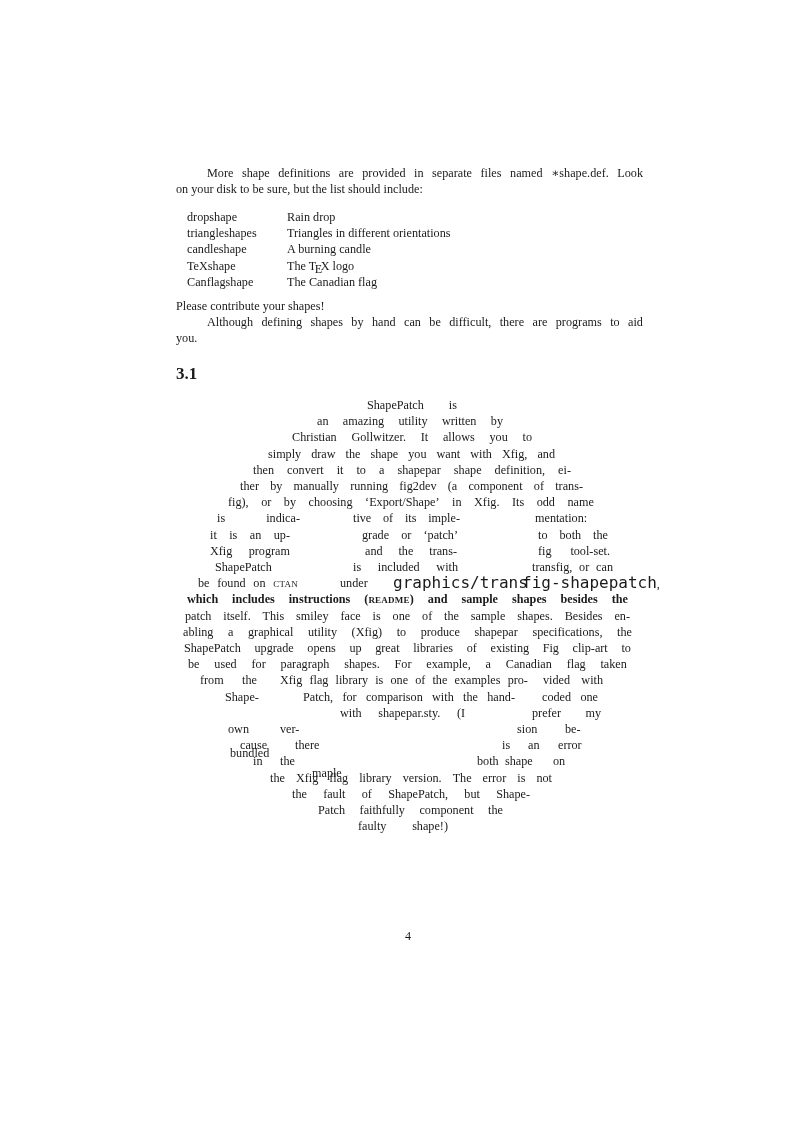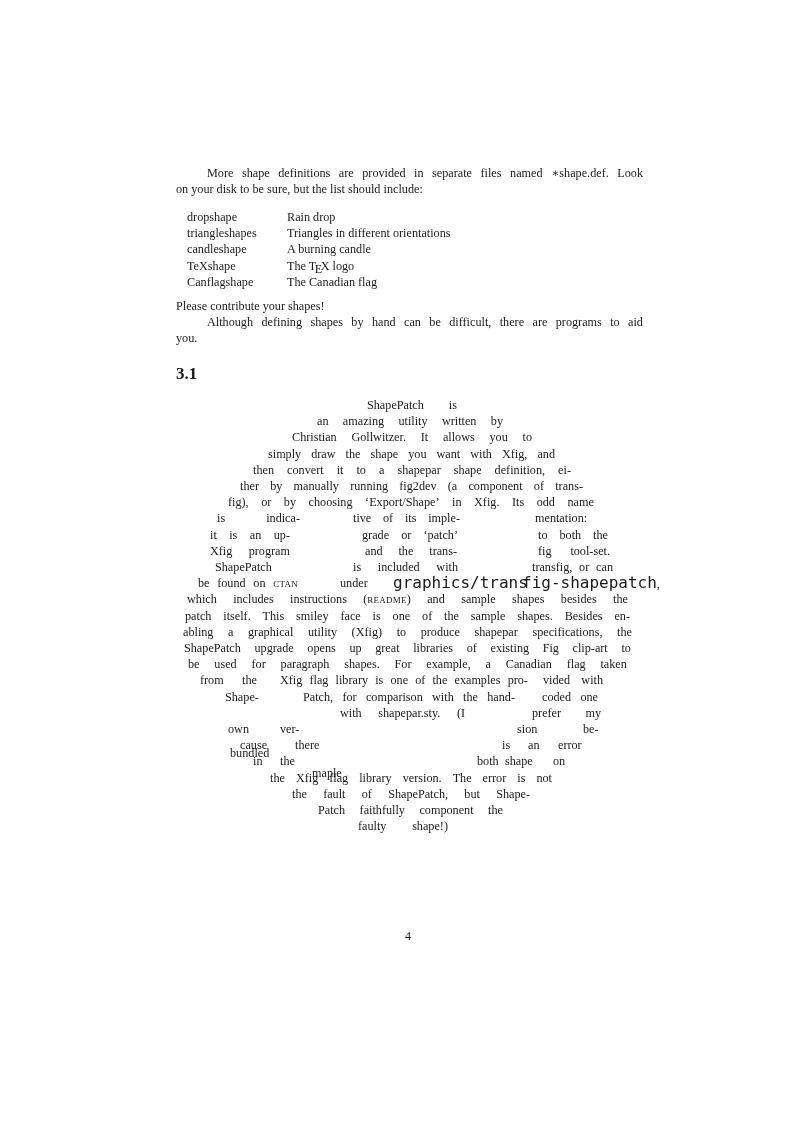--- a/index.html
+++ b/index.html
@@ -113,21 +113,21 @@
           <div class="seg" style="left: 39px;"><span>ShapePatch</span></div>
           <div class="seg j" style="left: 177px; width: 105px;"><span class="word"><span>is</span></span><span class="word"><span>included</span></span><span class="word"><span>with</span></span></div>
           <div class="seg j" style="left: 356px; width: 81px;"><span class="word"><span>transfig,</span></span><span class="word"><span>or</span></span><span class="word"><span>can</span></span></div>
         </div>
         <div class="tline" style="top: 178.2px;">
           <div class="seg j" style="left: 22px; width: 100px;"><span class="word"><span>be</span></span><span class="word"><span>found</span></span><span class="word"><span>on</span></span><span class="word"><span class="p-sc">ctan</span></span></div>
           <div class="seg" style="left: 164px;"><span>under</span></div>
           <div class="seg" style="left: 217px;"><span class="p-mono">graphics/trans</span></div>
           <div class="seg" style="left: 346px;"><span class="p-mono">fig-shapepatch</span><span>,</span></div>
         </div>
-        <div class="tline" style="top: 194.4px;">
+        <div class="tline" style="top: 194.4px; font-weight: bold;">
           <div class="seg j" style="left: 11px; width: 441px;"><span class="word"><span>which</span></span><span class="word"><span>includes</span></span><span class="word"><span>instructions</span></span><span class="word"><span>(</span><span class="p-sc">readme</span><span>)</span></span><span class="word"><span>and</span></span><span class="word"><span>sample</span></span><span class="word"><span>shapes</span></span><span class="word"><span>besides</span></span><span class="word"><span>the</span></span></div>
         </div>
         <div class="tline" style="top: 210.6px;">
           <div class="seg j" style="left: 9px; width: 445px;"><span class="word"><span>patch</span></span><span class="word"><span>itself.</span></span><span class="word"><span>This</span></span><span class="word"><span>smiley</span></span><span class="word"><span>face</span></span><span class="word"><span>is</span></span><span class="word"><span>one</span></span><span class="word"><span>of</span></span><span class="word"><span>the</span></span><span class="word"><span>sample</span></span><span class="word"><span>shapes.</span></span><span class="word"><span>Besides</span></span><span class="word"><span>en-</span></span></div>
         </div>
         <div class="tline" style="top: 226.8px;">
           <div class="seg j" style="left: 7px; width: 449px;"><span class="word"><span>abling</span></span><span class="word"><span>a</span></span><span class="word"><span>graphical</span></span><span class="word"><span>utility</span></span><span class="word"><span>(Xfig)</span></span><span class="word"><span>to</span></span><span class="word"><span>produce</span></span><span class="word"><span>shapepar</span></span><span class="word"><span>specifications,</span></span><span class="word"><span>the</span></span></div>
         </div>
         <div class="tline" style="top: 243px;">
           <div class="seg j" style="left: 8px; width: 447px;"><span class="word"><span>ShapePatch</span></span><span class="word"><span>upgrade</span></span><span class="word"><span>opens</span></span><span class="word"><span>up</span></span><span class="word"><span>great</span></span><span class="word"><span>libraries</span></span><span class="word"><span>of</span></span><span class="word"><span>existing</span></span><span class="word"><span>Fig</span></span><span class="word"><span>clip-art</span></span><span class="word"><span>to</span></span></div>
@@ -148,21 +148,21 @@
         </div>
         <div class="tline" style="top: 307.8px;">
           <div class="seg" style="left: 54px; margin-top: 40px;"><span>bundled</span></div>
           <div class="seg j" style="left: 164px; width: 125px;"><span class="word"><span>with</span></span><span class="word"><span>shapepar.sty.</span></span><span class="word"><span>(I</span></span></div>
           <div class="seg j" style="left: 356px; width: 69px;"><span class="word"><span>prefer</span></span><span class="word"><span>my</span></span></div>
         </div>
         <div class="tline" style="top: 324px;">
           <div class="seg" style="left: 52px;"><span>own</span></div>
           <div class="seg" style="left: 104px;"><span>ver-</span></div>
           <div class="seg" style="left: 341px;"><span>sion</span></div>
-          <div class="seg" style="left: 407px;"><span>be-</span></div>
+          <div class="seg" style="left: 389px;"><span>be-</span></div>
         </div>
         <div class="tline" style="top: 340.2px;">
           <div class="seg" style="left: 64px;"><span>cause</span></div>
           <div class="seg" style="left: 119px;"><span>there</span></div>
           <div class="seg" style="left: 326px;"><span>is</span></div>
           <div class="seg" style="left: 352px;"><span>an</span></div>
           <div class="seg" style="left: 382px;"><span>error</span></div>
         </div>
         <div class="tline" style="top: 356.4px;">
           <div class="seg" style="left: 77px;"><span>in</span></div>

